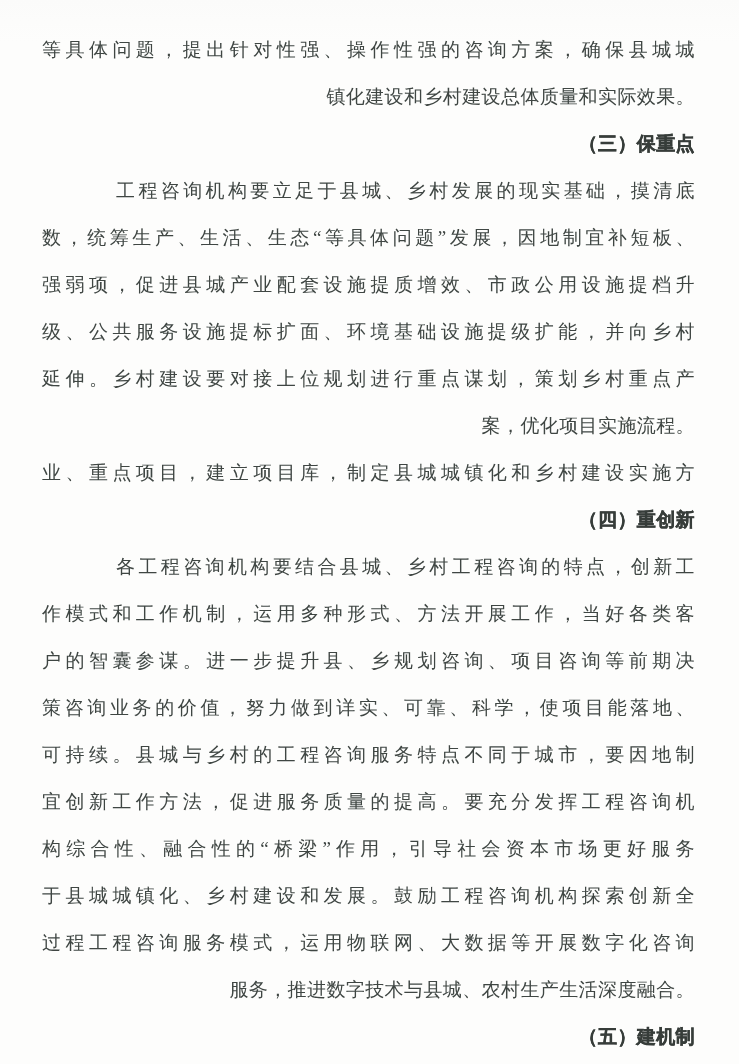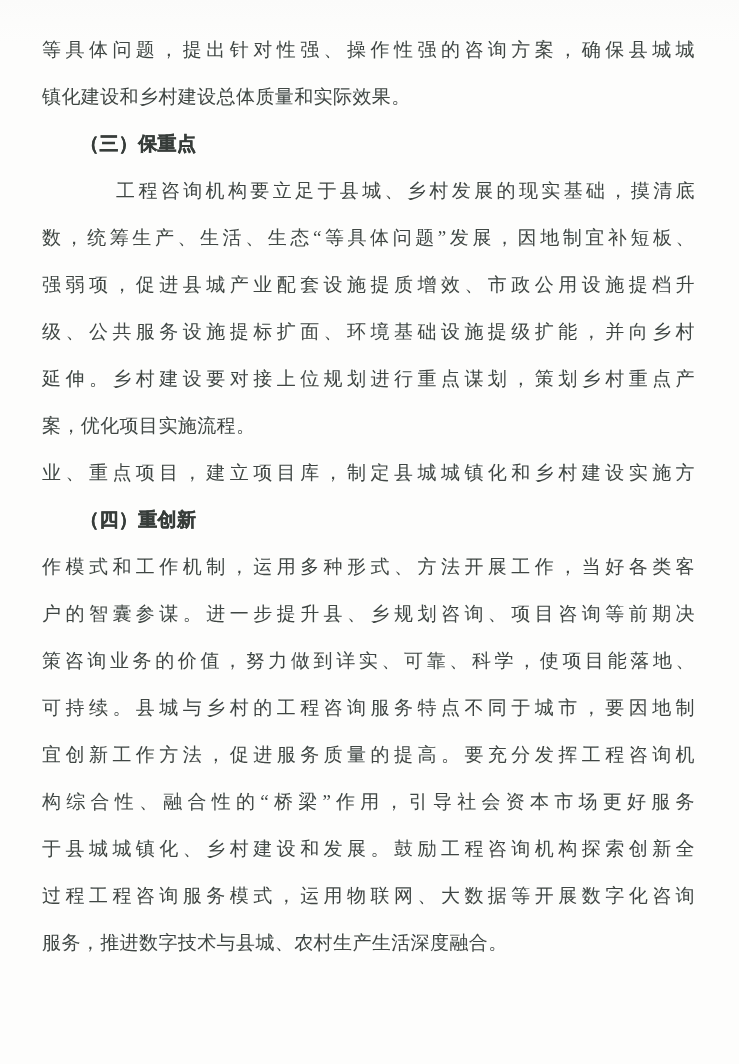--- a/index.html
+++ b/index.html
@@ -20,21 +20,21 @@
     background: linear-gradient(180deg, #fbfbfa 0%, #fdfdfc 4%, #fdfdfc 100%);
     font-family: "Liberation Serif", "DejaVu Serif", serif;
     font-size: 19px;
     color: #3f4643;
   }
   .line {
     display: block;
     height: 47px;
     line-height: 47px;
     letter-spacing: 0.4px;
-    text-align: left;
+    text-align: right;
   }
   
   .line.fill {
     text-align: justify;
     text-align-last: justify;
   }
   .line.indent {
     text-indent: 2em;
     margin-left: 36px;
   }
@@ -54,22 +54,24 @@
     <div class="line">镇化建设和乡村建设总体质量和实际效果。</div>
     <div class="line heading">（三）保重点</div>
     <div class="line fill indent">工程咨询机构要立足于县城、乡村发展的现实基础，摸清底</div>
     <div class="line fill">数，统筹生产、生活、生态“等具体问题”发展，因地制宜补短板、</div>
     <div class="line fill">强弱项，促进县城产业配套设施提质增效、市政公用设施提档升</div>
     <div class="line fill">级、公共服务设施提标扩面、环境基础设施提级扩能，并向乡村</div>
     <div class="line fill">延伸。乡村建设要对接上位规划进行重点谋划，策划乡村重点产</div>
     <div class="line">案，优化项目实施流程。</div>
     <div class="line fill">业、重点项目，建立项目库，制定县城城镇化和乡村建设实施方</div>
     <div class="line heading">（四）重创新</div>
+    <div class="line fill indent">各工程咨询机构要结合县城、乡村工程咨询的特点，创新工</div>
     <div class="line fill">作模式和工作机制，运用多种形式、方法开展工作，当好各类客</div>
     <div class="line fill">户的智囊参谋。进一步提升县、乡规划咨询、项目咨询等前期决</div>
     <div class="line fill">策咨询业务的价值，努力做到详实、可靠、科学，使项目能落地、</div>
     <div class="line fill">可持续。县城与乡村的工程咨询服务特点不同于城市，要因地制</div>
     <div class="line fill">宜创新工作方法，促进服务质量的提高。要充分发挥工程咨询机</div>
     <div class="line fill">构综合性、融合性的“桥梁”作用，引导社会资本市场更好服务</div>
     <div class="line fill">于县城城镇化、乡村建设和发展。鼓励工程咨询机构探索创新全</div>
     <div class="line fill">过程工程咨询服务模式，运用物联网、大数据等开展数字化咨询</div>
     <div class="line">服务，推进数字技术与县城、农村生产生活深度融合。</div>
+    <div class="line heading">（五）建机制</div>
   </main>
 
 </body></html>

